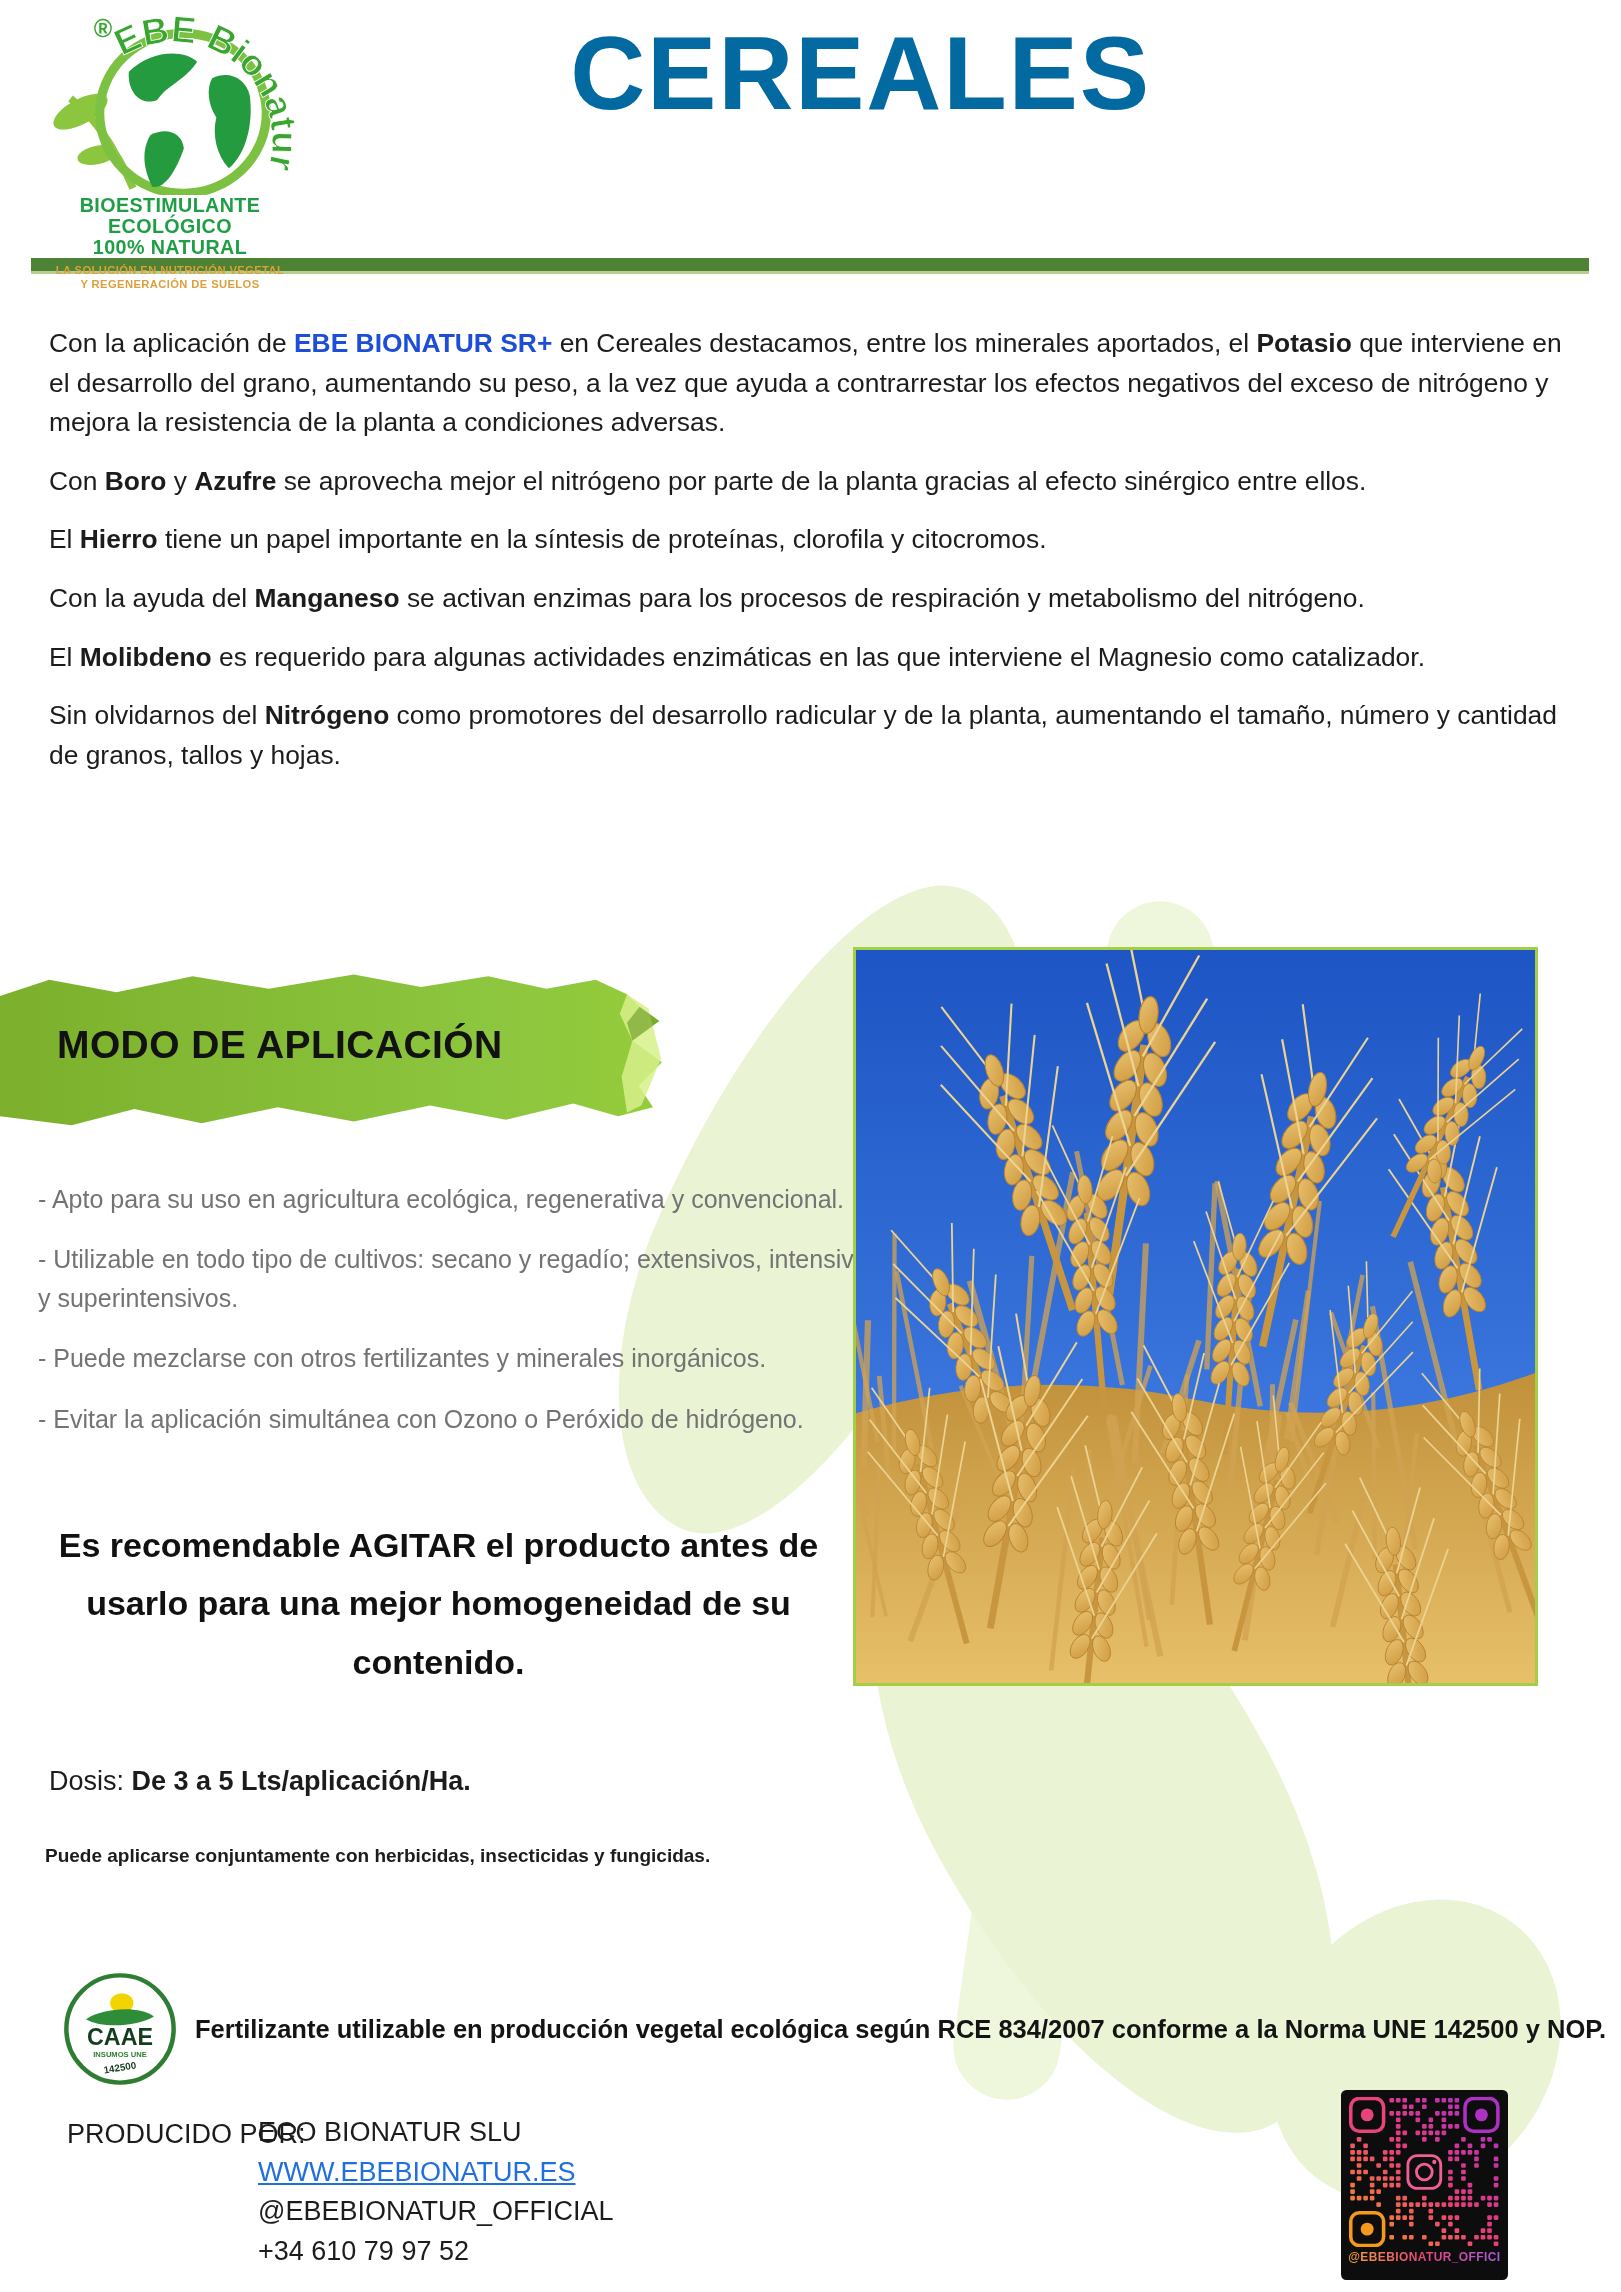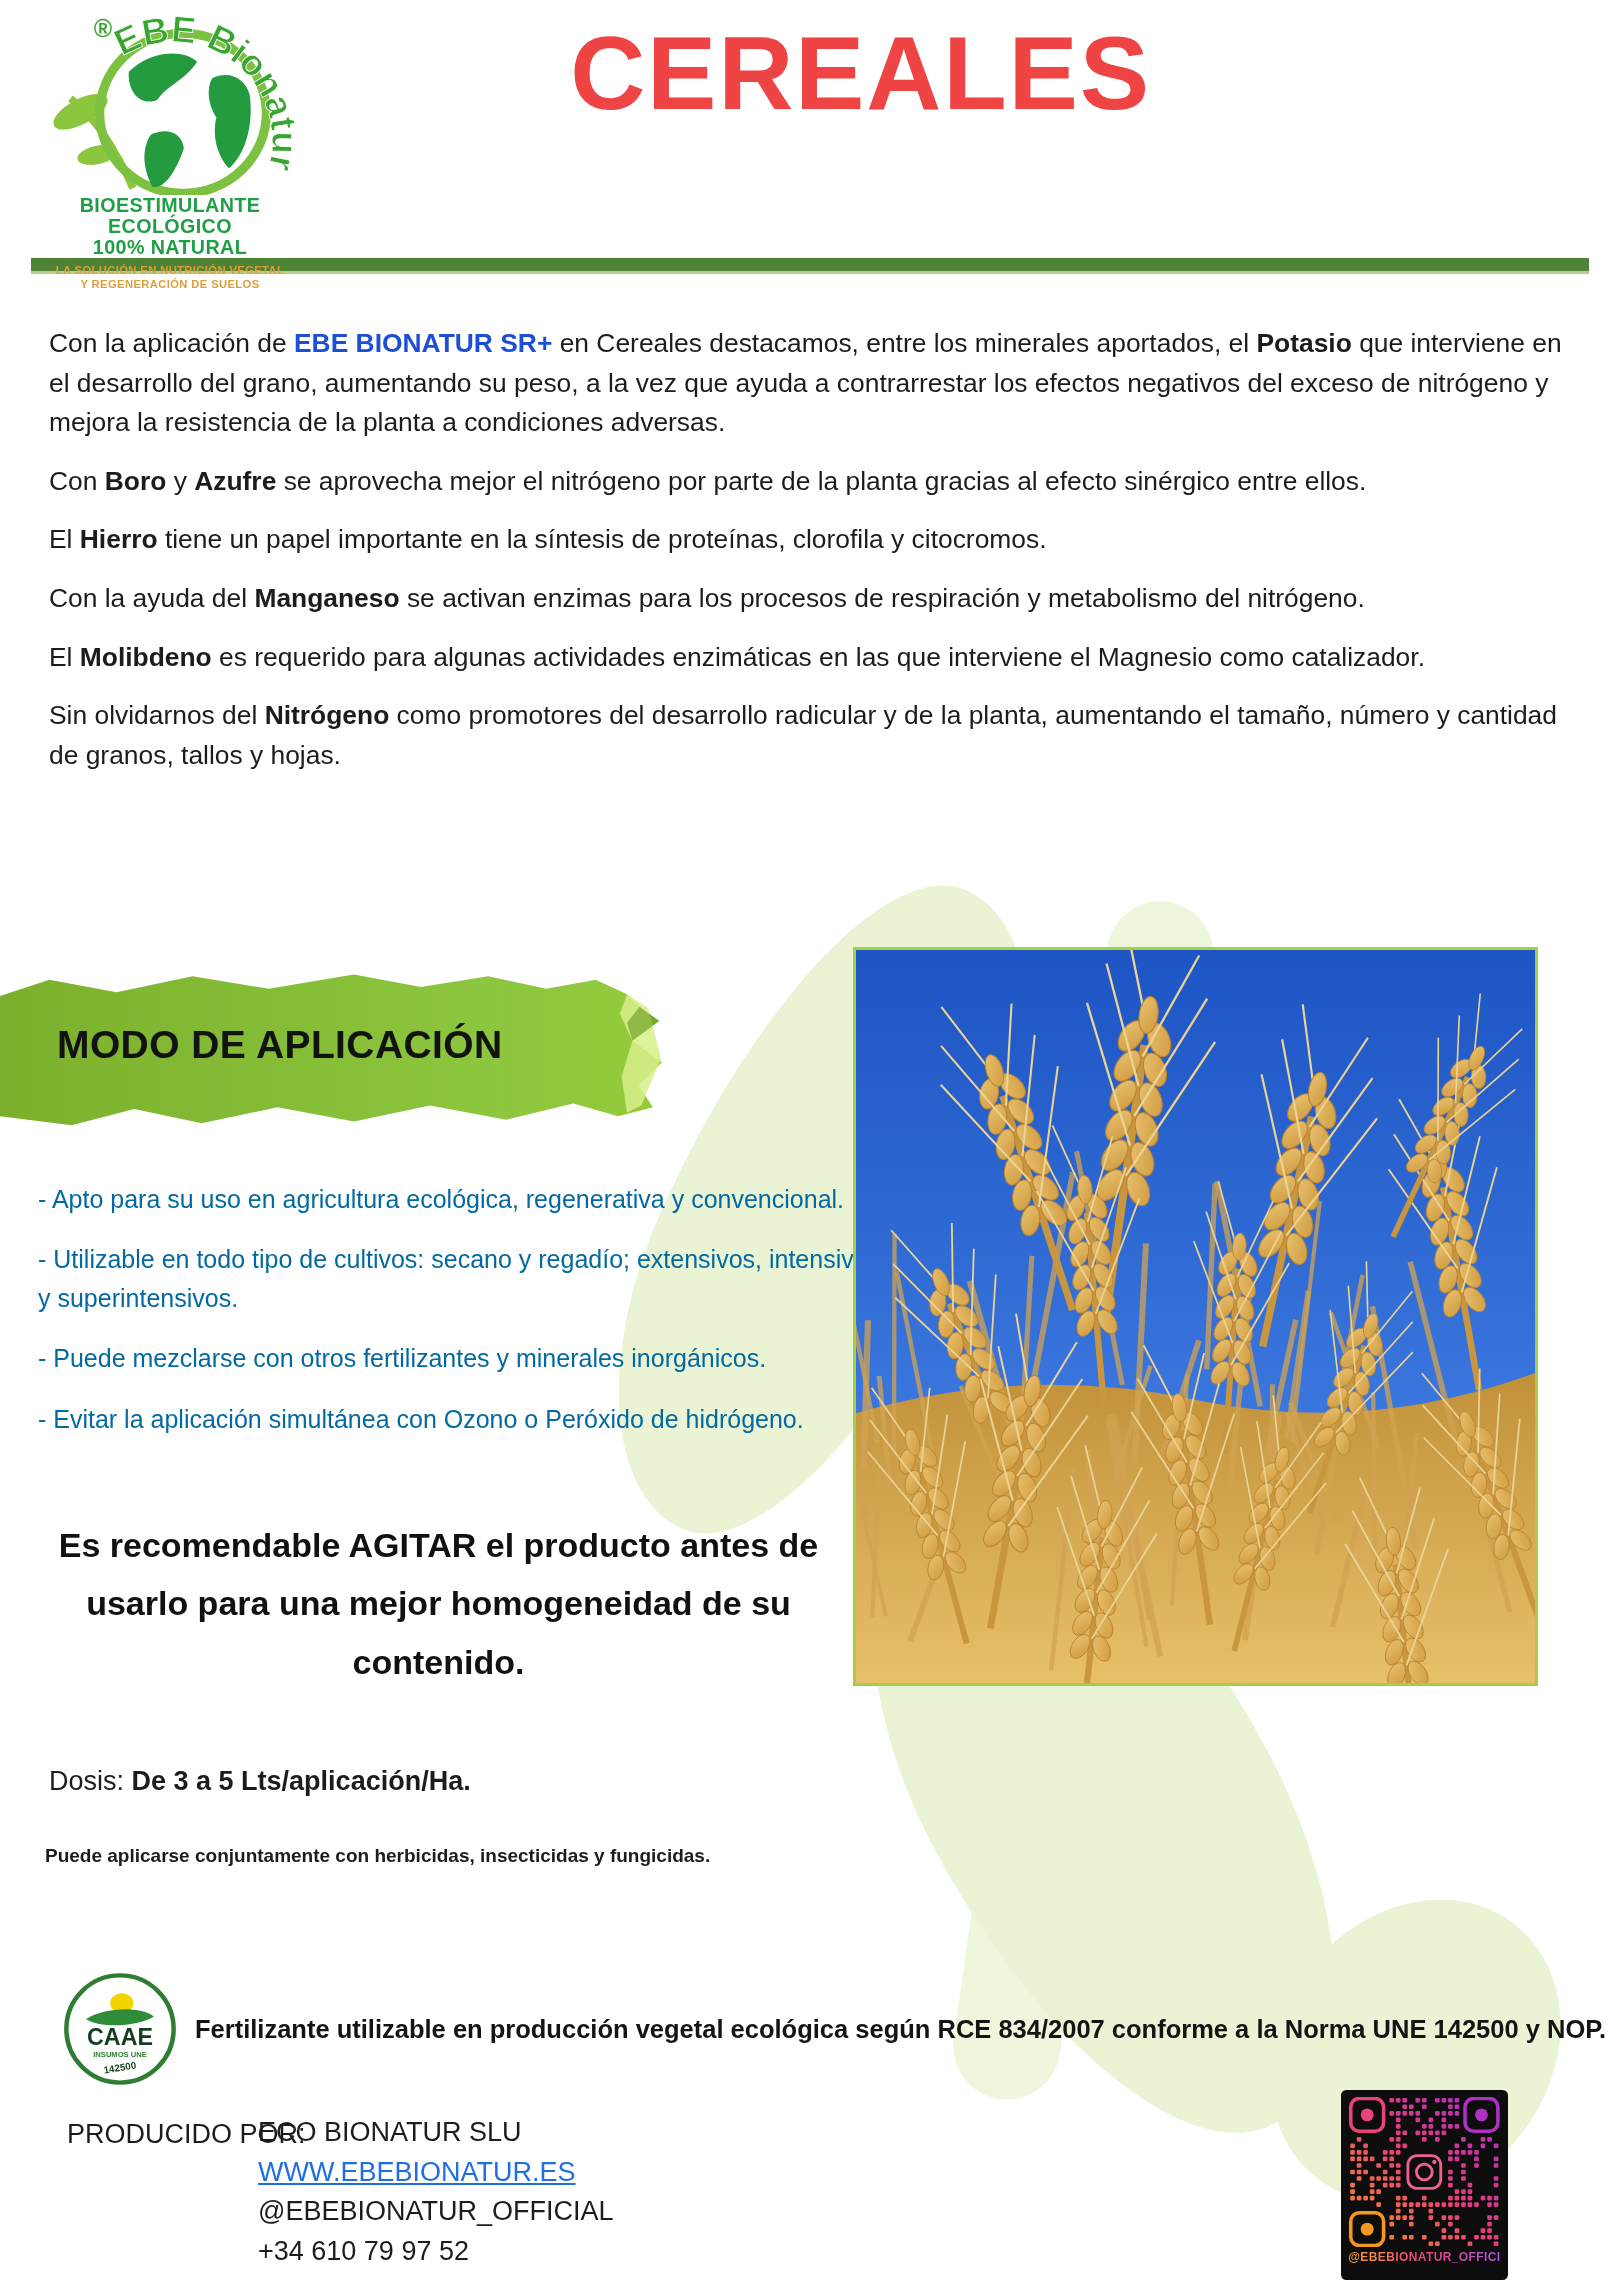--- a/index.html
+++ b/index.html
@@ -14,33 +14,33 @@
   .wm3{left:1281px; top:1890px; width:269px; height:322px; border-radius:50%; transform:rotate(38deg);}
   .wm4{left:1030px; top:896px; width:107px; height:1209px; border-radius:54px; transform:rotate(8deg); background:#eef6dc;}
   
   .logo-block{position:absolute; left:31px; top:5.4px; width:278px; z-index:3; text-align:center;}
   .logo-svg{display:block; margin:0 auto;}
   .tagline-green{font-size:19.7px; font-weight:bold; color:#1f9e45; line-height:1.05; letter-spacing:0.4px;}
   .tagline-orange{font-size:11.2px; font-weight:bold; color:#dd9f3c; line-height:1.25; letter-spacing:0.4px; margin-top:5.4px;}
   .page-title{
     position:absolute; left:99px; right:0; top:14.3px; margin:0; z-index:2;
     text-align:center; font-size:104px; font-weight:800; letter-spacing:1.8px;
-    color:#ef4444; line-height:1.15;
+    color:#0369a1; line-height:1.15;
   }
   .header-rule{position:absolute; left:31px; top:258px; width:1558px; height:13.4px;
     background:#4e8234; border-bottom:3.6px solid #b5cf8e; z-index:2;}
   
   .intro{position:absolute; left:49px; top:324px; width:1528px; z-index:2;}
   .intro p{margin:0 0 19px 0; font-size:26.4px; line-height:1.5; color:#1c1c1c;}
   
   .modo-banner{position:absolute; left:0; top:969px; width:670px; height:175px; z-index:1;}
   .modo-label{position:absolute; left:57px; top:1023px; z-index:2; font-size:39px; font-weight:800; color:#121212; letter-spacing:0.4px;}
   
   .bullets{position:absolute; left:38px; top:1180px; width:846px; z-index:2;}
-  .bullets p{margin:0 0 21.5px 0; font-size:25px; line-height:1.55; color:#0369a1;}
+  .bullets p{margin:0 0 21.5px 0; font-size:25px; line-height:1.55; color:#737373;}
   
   .photo{position:absolute; left:853px; top:947px; width:685px; height:739px; z-index:3;
     border:3.6px solid #a3cf47; box-sizing:border-box; background:#2b6bd4;}
   .photo svg{display:block; width:100%; height:100%;}
   
   .agitar{position:absolute; left:20px; top:1516px; width:837px; z-index:2;
     text-align:center; font-size:34px; font-weight:800; line-height:1.72; color:#111;}
   
   .dosis{position:absolute; left:49px; top:1766px; font-size:27px; z-index:2;}
   .dosis .val{font-weight:800;}

